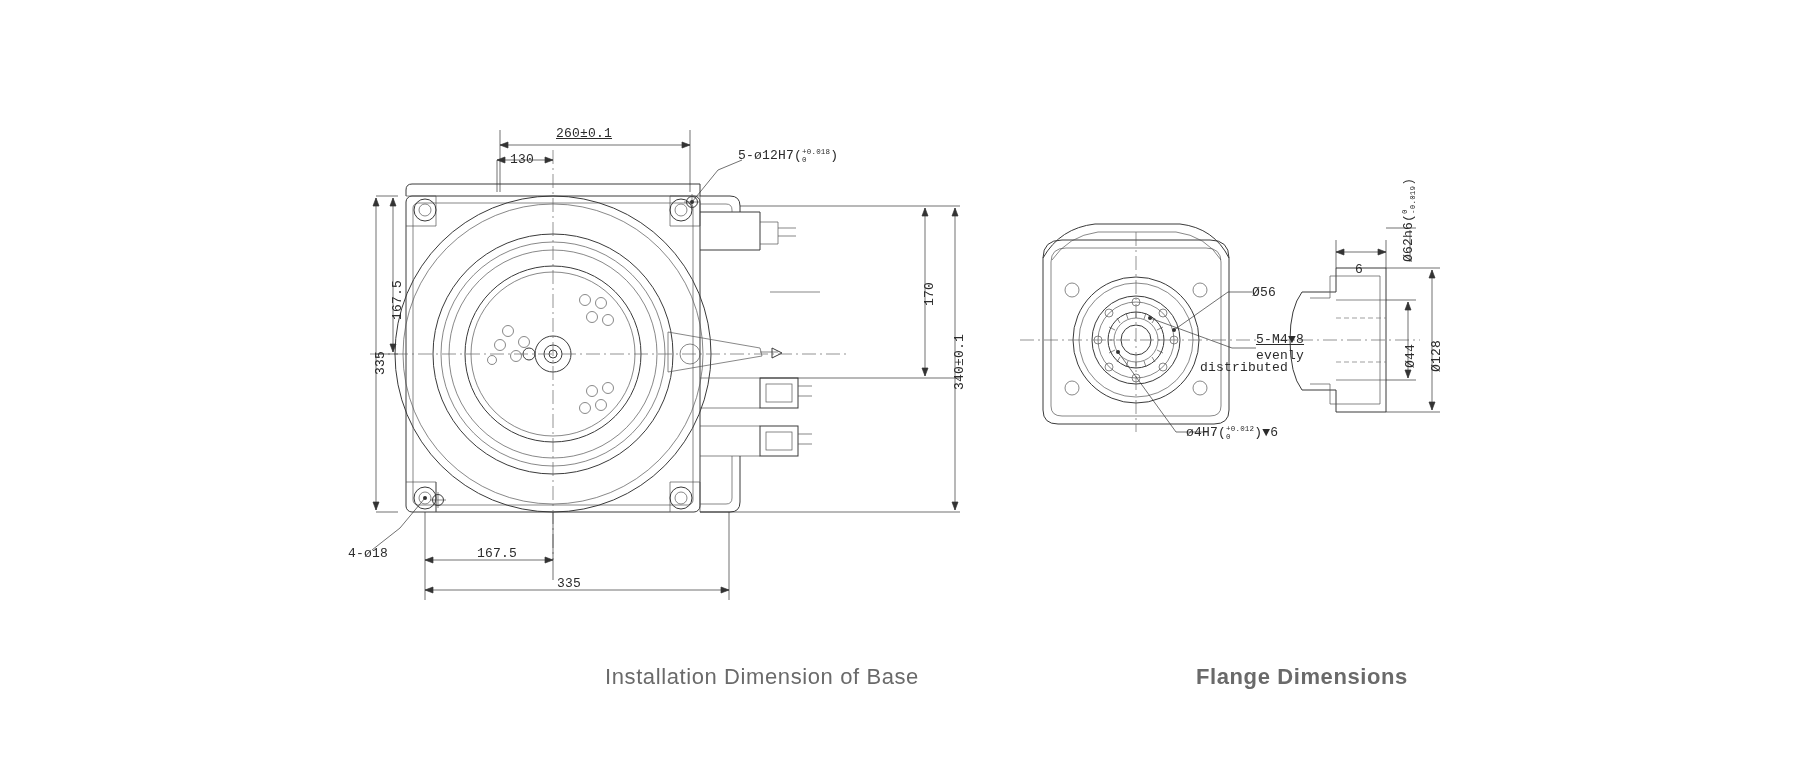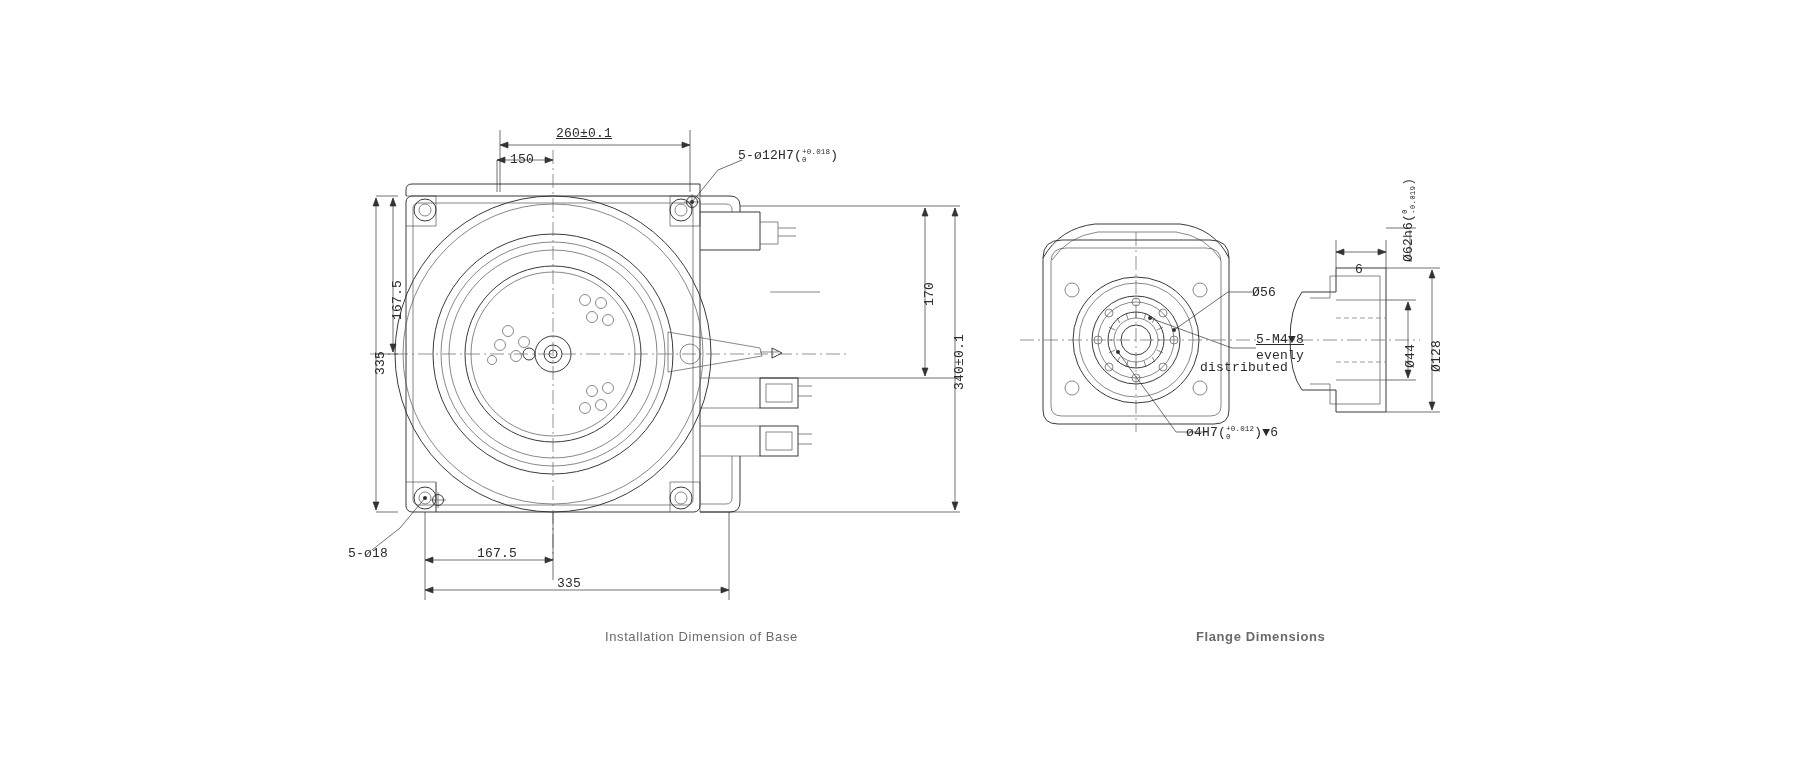--- a/index.html
+++ b/index.html
@@ -15,25 +15,26 @@
     overflow: hidden;
     position: relative;
   }
   #sheet {
     position: relative;
     width: 1802px;
     height: 760px;
   }
   .caption {
     position: absolute;
-    font-size: 13px;
+    font-size: 22px;
     letter-spacing: 0.6px;
     color: #6a6a6a;
     font-family: "Liberation Sans", sans-serif;
     white-space: nowrap;
+    margin-top: 35px;
   }
   #caption-base { left: 605px; top: 629px; }
   #caption-flange { left: 1196px; top: 629px; font-weight: bold; }
 
   .dimtext {
     position: absolute;
     font-family: "Liberation Mono", monospace;
     font-size: 13px;
     color: #2b2b2b;
     white-space: nowrap;
@@ -297,36 +298,36 @@
         <line x1="1386" y1="228" x2="1416" y2="228"></line>
         <line x1="1410" y1="230" x2="1410" y2="262"></line>
       </g>
     </g>
   </svg>
 
   <div class="caption" id="caption-base">Installation Dimension of Base</div>
   <div class="caption" id="caption-flange">Flange Dimensions</div>
 
   <div class="dimtext" style="left:556px; top:126px;text-decoration:underline;">260±0.1</div>
-  <div class="dimtext" style="left:510px; top:152px;">150</div>
+  <div class="dimtext" style="left:510px; top:152px;">130</div>
 
   <div class="dimtext rot90" style="left:390px; top:320px;">167.5</div>
   <div class="dimtext rot90" style="left:373px; top:375px;">335</div>
 
   <div class="dimtext" style="left:477px; top:546px;">167.5</div>
   <div class="dimtext" style="left:557px; top:576px;">335</div>
 
   <div class="dimtext rot90" style="left:922px; top:306px;">170</div>
   <div class="dimtext rot90" style="left:952px; top:390px;">340±0.1</div>
 
   <div class="dimtext" style="left:738px; top:148px;">
     <span>5-ø12H7</span><span>(</span><span class="frac"><span>+0.018</span><span>0</span></span><span>)</span>
   </div>
 
-  <div class="dimtext" style="left:348px; top:546px;">5-ø18</div>
+  <div class="dimtext" style="left:348px; top:546px;">4-ø18</div>
 
   <div class="dimtext" style="left:1252px; top:285px;">Ø56</div>
 
   <div class="dimtext" style="left:1256px; top:332px;">
     <span class="ul">5-M4</span><span class="ul">▼</span><span class="ul">8</span>
   </div>
   <div class="dimtext tiny" style="left:1256px; top:348px;">evenly</div>
   <div class="dimtext tiny" style="left:1200px; top:360px;">distributed</div>
 
   <div class="dimtext" style="left:1186px; top:425px;">

